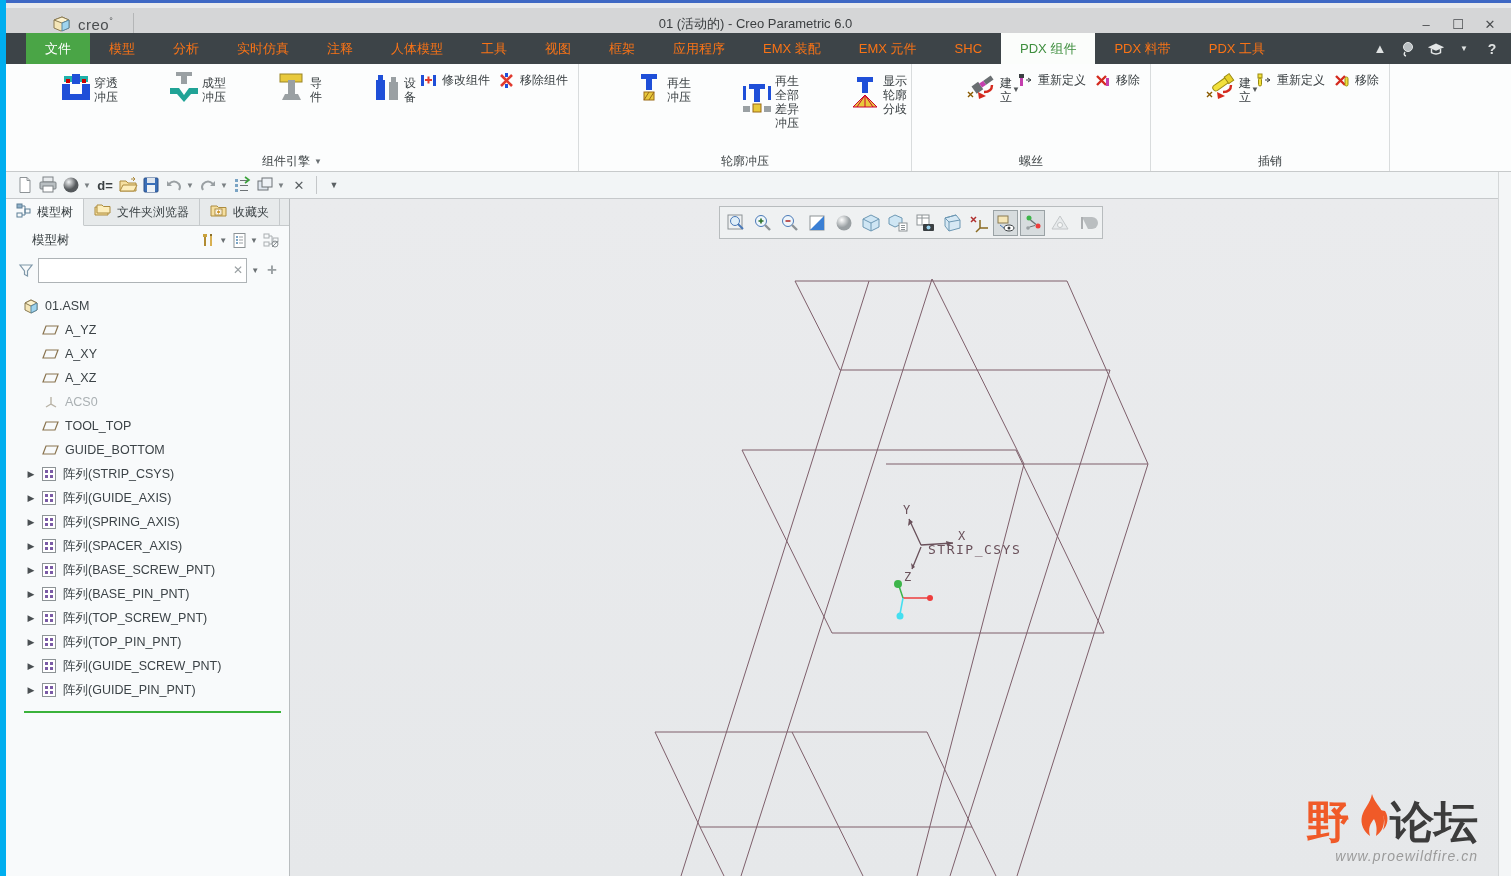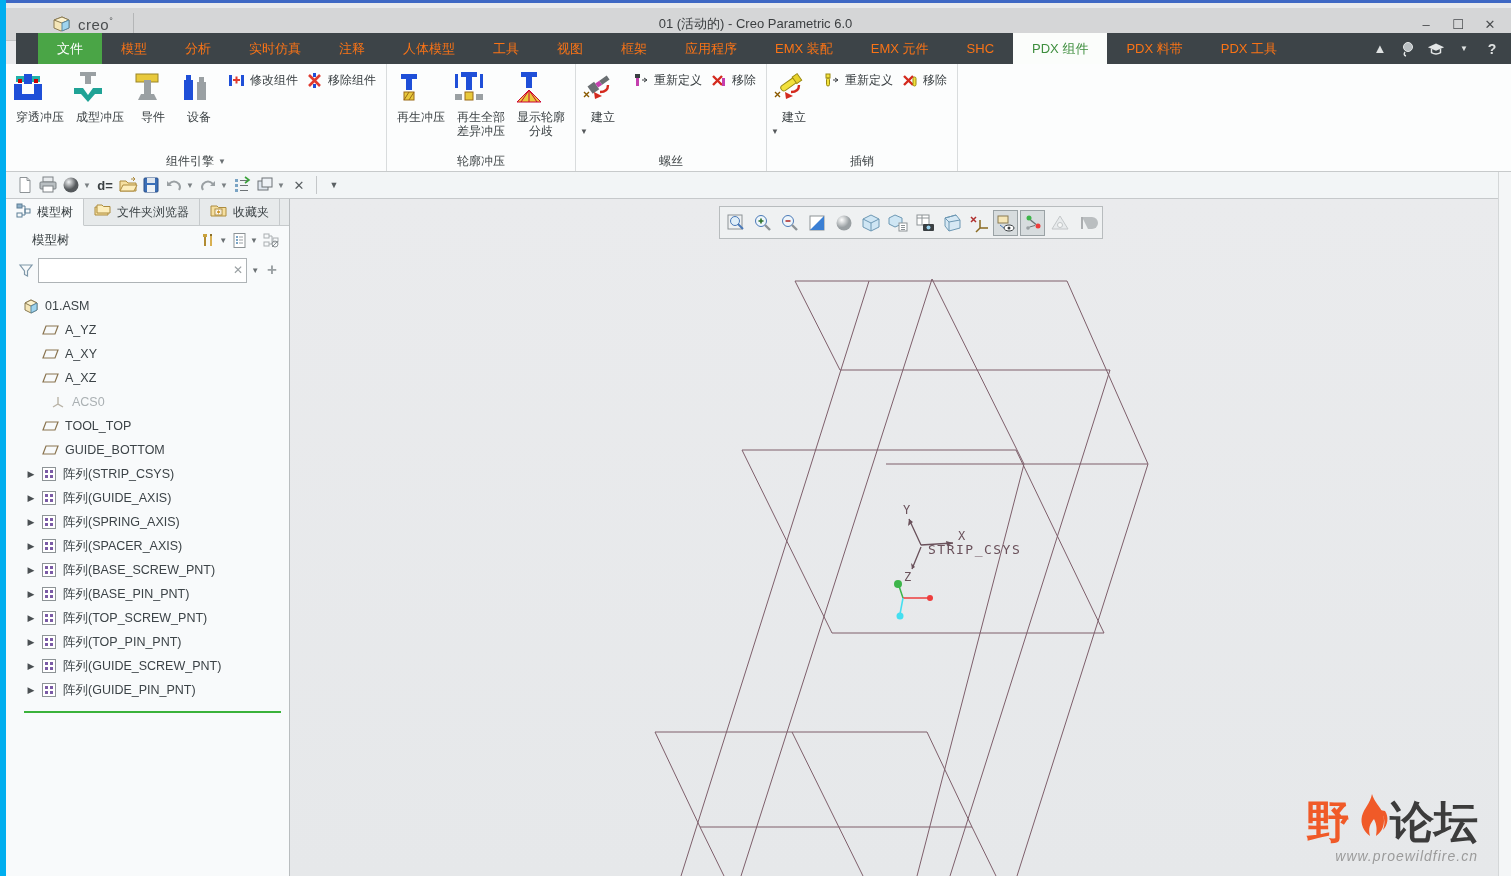--- a/index.html
+++ b/index.html
@@ -14,33 +14,33 @@
   .titlebar { position:absolute; left:0; top:8px; right:0; height:33px; background:#d5d6d7; border-bottom:1px solid #c2c4c5; display:flex; align-items:center; }
   .logo-wrap { display:flex; align-items:center; gap:6px; padding-left:50px; }
   .logo-text { font-size:15px; color:#4a4d4f; letter-spacing:.5px; }
   .logo-sup { font-size:9px; color:#4a4d4f; vertical-align:super; }
   .title-sep { width:1px; height:22px; background:#b4b6b7; margin-left:14px; }
   .title-text { position:absolute; left:0; right:0; text-align:center; font-size:13px; color:#3b3e40; pointer-events:none; }
   .win-controls { margin-left:auto; display:flex; gap:6px; padding-right:8px; z-index:2;}
   .win-btn { width:26px; height:20px; display:flex; align-items:center; justify-content:center; color:#4a4d4f; font-size:13px; cursor:default; }
 
   
-  .tabbar { position:absolute; left:16px; top:33px; right:0; height:31px; background:#3d4448; display:flex; align-items:stretch; padding-left:22px; }
+  .tabbar { position:absolute; left:4px; top:33px; right:0; height:31px; background:#3d4448; display:flex; align-items:stretch; padding-left:22px; }
   .rtab { display:flex; align-items:center; padding:0 19px; font-size:13px; color:#f97316; white-space:nowrap; }
   .rtab.file { background:#4aa546; color:#fff; }
   .rtab.active { background:#fbfdfb; color:#3e8e3e; }
   .tabbar-icons { margin-left:auto; display:flex; align-items:center; gap:10px; padding-right:10px; color:#dfe2e2; }
   .tabbar-icons .tbi { width:18px; height:18px; display:flex; align-items:center; justify-content:center; font-size:13px; }
 
   
   .ribbon { position:absolute; left:6px; top:64px; right:0; height:108px; background:#fcfdfd; border-bottom:1px solid #c7cacb; display:flex; }
   .rgroup { position:relative; display:flex; flex-direction:column; padding:2px 4px 0 4px; border-right:1px solid #d9dcdd; }
   .rgroup-body { display:flex; flex:1; align-items:flex-start; }
   .rgroup-label { height:20px; display:flex; align-items:center; justify-content:center; gap:4px; font-size:12px; color:#3f4547; }
-  .bigbtn { width:60px; display:flex; flex-direction:column; padding-top:4px; cursor:default; }
+  .bigbtn { width:60px; display:flex; flex-direction:row; align-items:center; padding-top:4px; cursor:default;margin-left:48px; }
   .bigbtn .bicon { width:36px; height:36px; display:flex; align-items:center; justify-content:center; }
   .bigbtn .blabel { font-size:12px; line-height:14px; color:#3a4043; text-align:center; margin-top:4px; white-space:pre-line; }
   .bigbtn .bdrop { font-size:8px; color:#55595b; margin-top:3px; }
   .smallcol { display:flex; flex-direction:row; gap:8px; padding:6px 6px 0 6px; }
   .smallbtn { display:flex; align-items:center; gap:5px; font-size:12px; color:#3a4043; white-space:nowrap; cursor:default; }
   .smallbtn .sicon { width:17px; height:17px; display:flex; align-items:center; justify-content:center; }
 
   
   .quickbar { position:absolute; left:6px; top:172px; right:0; height:27px; background:#f2f5f6; border-bottom:1px solid #c6c9cb; display:flex; align-items:center; padding-left:8px; gap:1px; }
   .qbtn { height:22px; min-width:22px; display:flex; align-items:center; justify-content:center; color:#5a6063; }
@@ -531,21 +531,21 @@
           <span>A_XY</span>
         </div>
         <div class="trow" style="padding-left: 36px;">
           <span class="ticon">
             <svg width="18" height="14" viewBox="0 0 18 14">
               <polygon points="4,3 16,3 13,11 1,11" fill="none" stroke="#8a7450" stroke-width="1.2"></polygon>
             </svg>
           </span>
           <span>A_XZ</span>
         </div>
-        <div class="trow dim" style="padding-left: 36px; margin-left: 7px;">
+        <div class="trow dim" style="padding-left: 36px;">
           <span class="ticon">
             <svg width="16" height="16" viewBox="0 0 16 16">
               <path d="M8,3 v7 l5,3 M8,10 l-5,3" fill="none" stroke="#b9b3a6" stroke-width="1.4"></path>
             </svg>
           </span>
           <span>ACS0</span>
         </div>
         <div class="trow" style="padding-left: 36px;">
           <span class="ticon">
             <svg width="18" height="14" viewBox="0 0 18 14">

